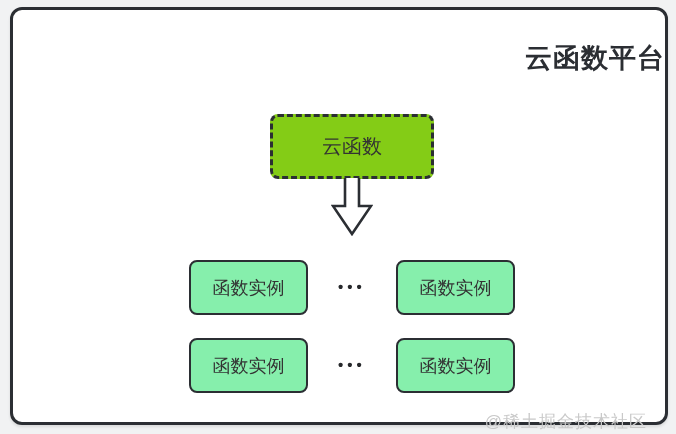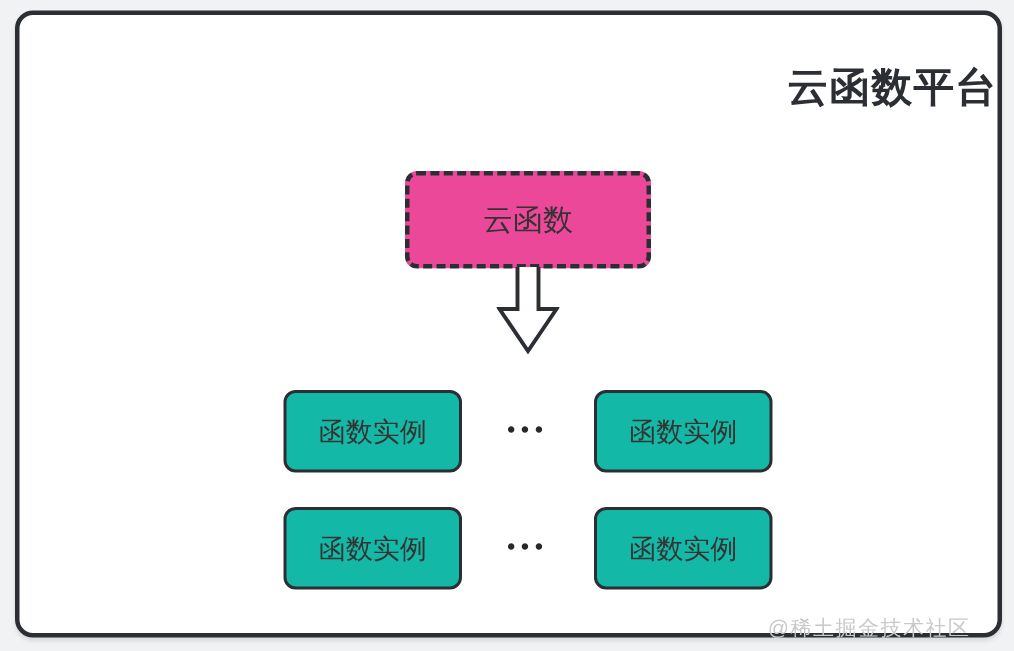--- a/index.html
+++ b/index.html
@@ -40,42 +40,42 @@
   }
   .dashed-box {
     position: absolute;
     left: 257px;
     top: 104px;
     width: 164px;
     height: 65px;
     box-sizing: border-box;
     border: 3px dashed #2b2e33;
     border-radius: 8px;
-    background: #ec4899;
+    background: #84cc16;
     display: flex;
     align-items: center;
     justify-content: center;
     font-size: 20px;
     color: #333333;
   }
   .arrow {
     position: absolute;
     left: 318px;
     top: 168px;
     width: 42px;
     height: 58px;
   }
   .instance {
     position: absolute;
     width: 119px;
     height: 55px;
     box-sizing: border-box;
     border: 2.5px solid #2b2e33;
     border-radius: 8px;
-    background: #14b8a6;
+    background: #86efac;
     display: flex;
     align-items: center;
     justify-content: center;
     font-size: 18px;
     color: #333333;
   }
   .r1 { top: 250px; }
   .r2 { top: 328px; }
   .c1 { left: 176px; }
   .c2 { left: 383px; }
@@ -90,21 +90,21 @@
     letter-spacing: 4px;
     color: #26282b;
     line-height: 20px;
   }
   .dots-r1 { top: 267px; }
   .dots-r2 { top: 345px; }
   .watermark {
     position: absolute;
     right: 18px;
     top: 400px;
-    font-size: 14px;
+    font-size: 17px;
     color: #c9c9c9;
     letter-spacing: 1px;
     text-align: right;
   }
 </style>
 </head>
 <body>
 
 <div class="canvas">
   <div class="frame">

